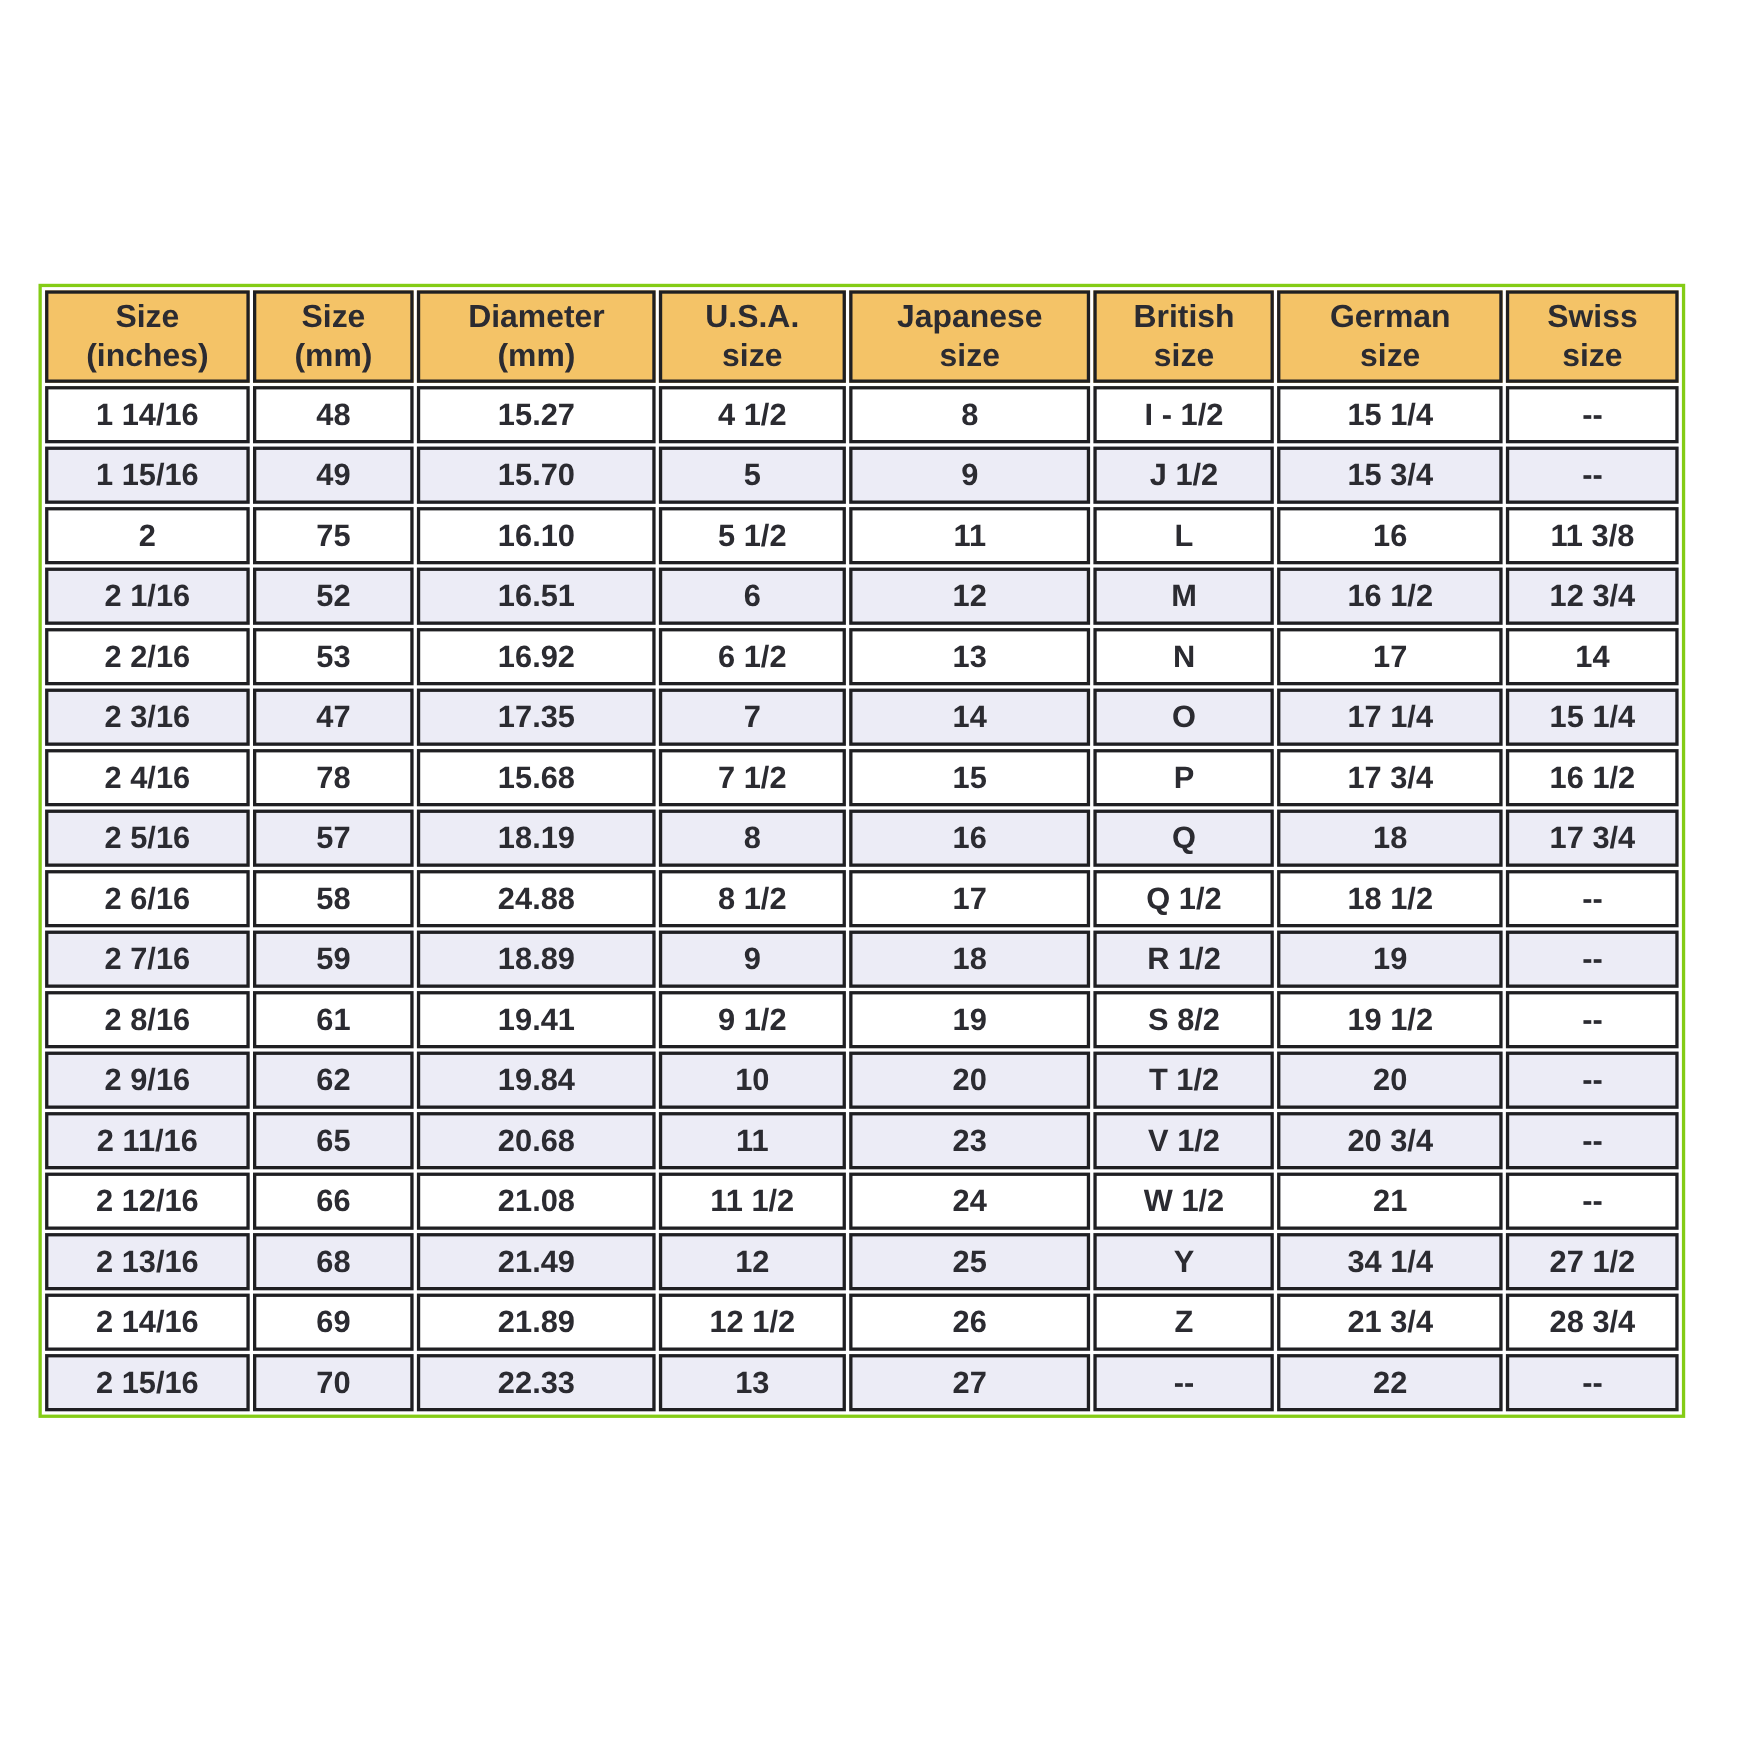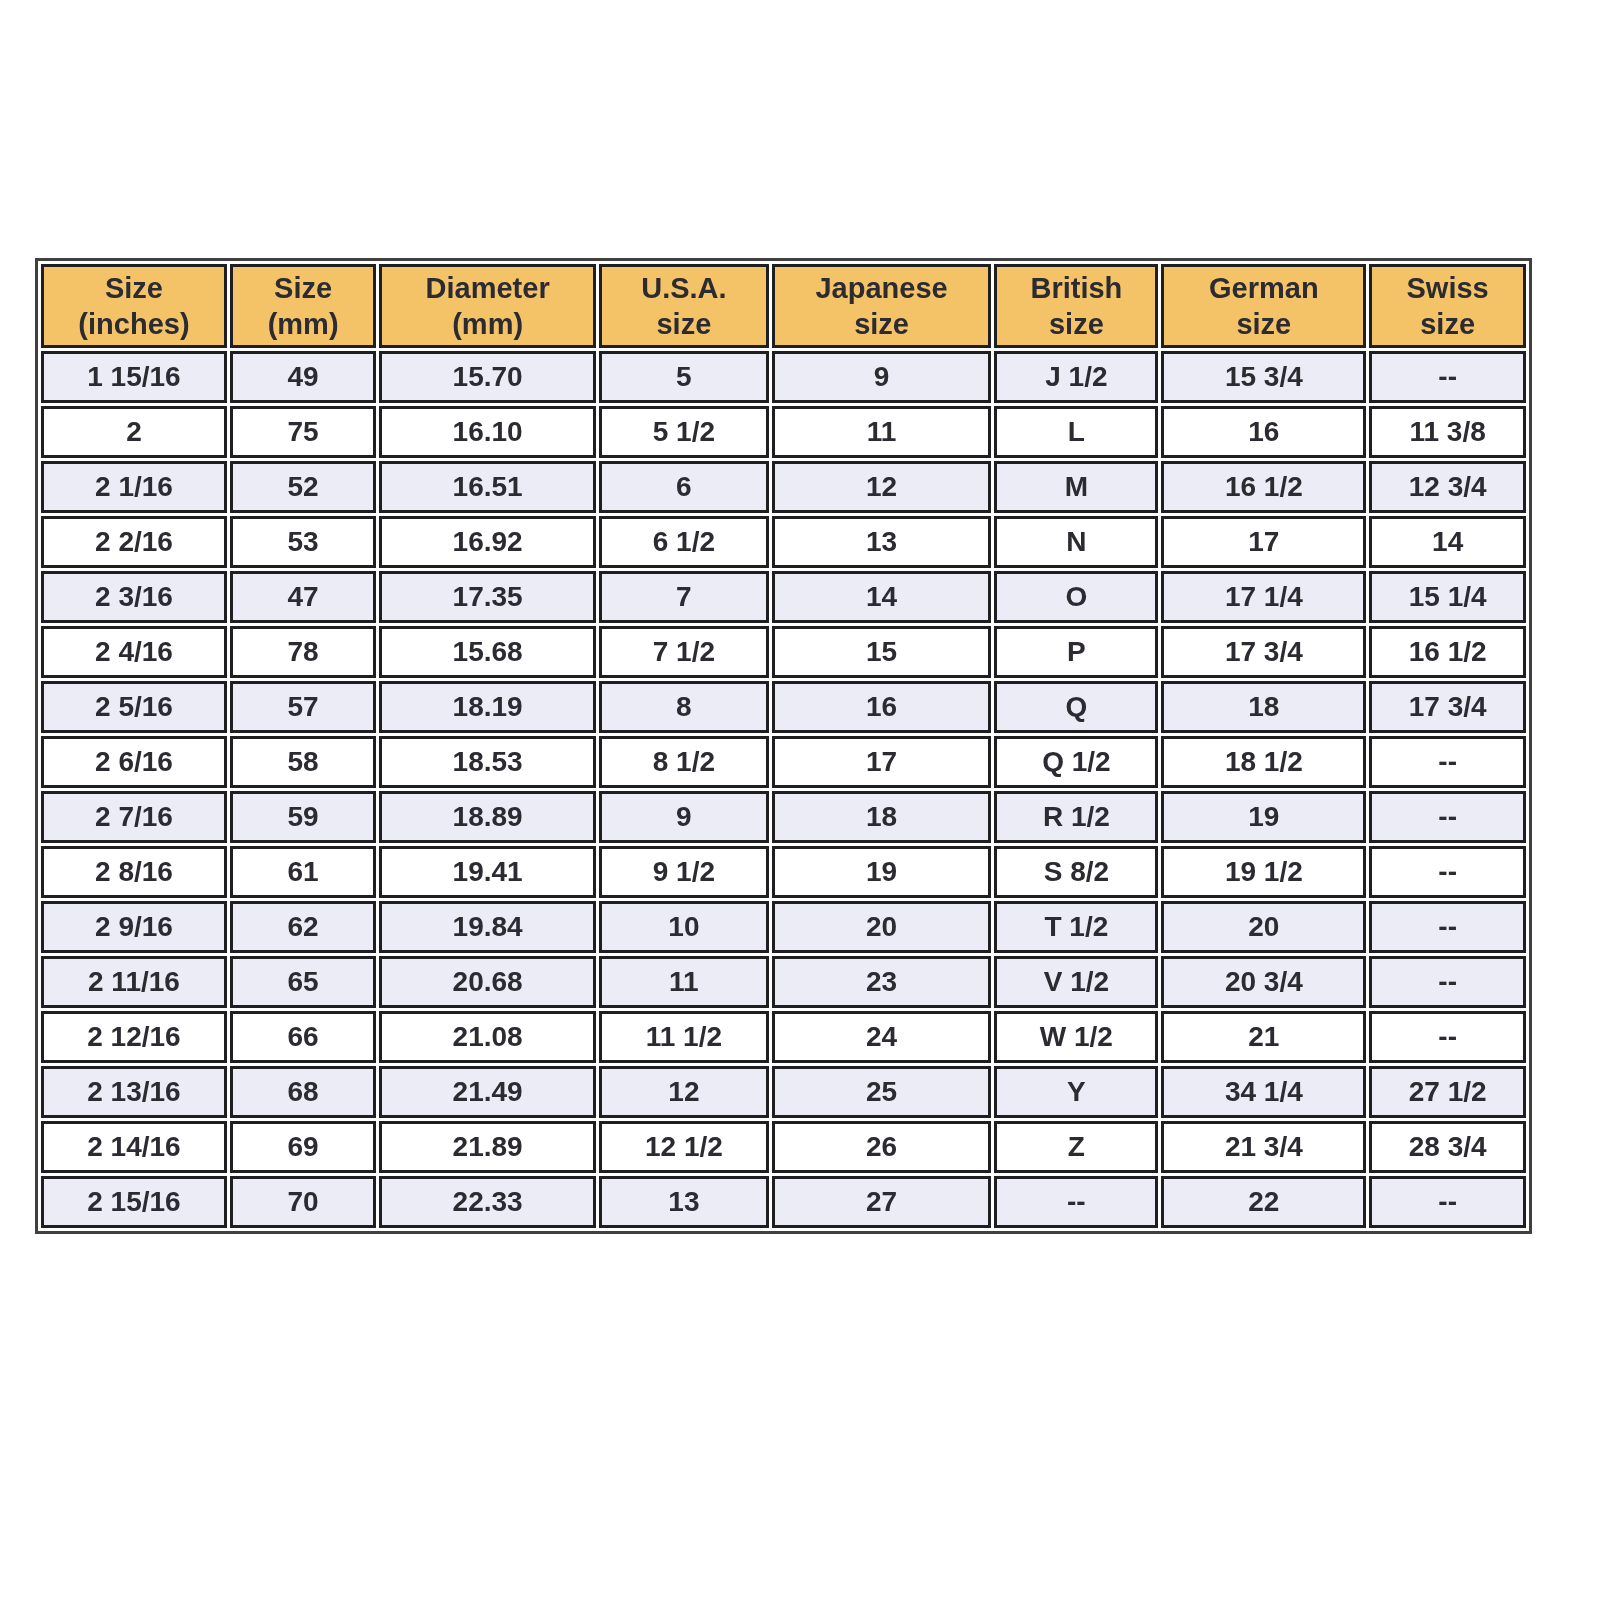--- a/index.html
+++ b/index.html
@@ -15,21 +15,21 @@
     position: absolute;
     left: 35px;
     top: 258px;
     width: 1497px;
   }
   table.size-table {
     width: 100%;
     table-layout: fixed;
     border-collapse: separate;
     border-spacing: 3px;
-    border: 3px solid #404040;
+    border: 3px solid #84cc16;
     background: #ffffff;
   }
   table.size-table th,
   table.size-table td {
     border: 3px solid #1f1f22;
     text-align: center;
     vertical-align: middle;
     font-weight: bold;
     color: #2b2b31;
     overflow: hidden;
@@ -78,20 +78,30 @@
 size</th>
           <th>British
 size</th>
           <th>German
 size</th>
           <th>Swiss
 size</th>
         </tr>
     </thead>
     <tbody>
+        <tr class="row-a">
+          <td>1 14/16</td>
+          <td>48</td>
+          <td>15.27</td>
+          <td>4 1/2</td>
+          <td>8</td>
+          <td>I - 1/2</td>
+          <td>15 1/4</td>
+          <td>--</td>
+        </tr>
         <tr class="row-b">
           <td>1 15/16</td>
           <td>49</td>
           <td>15.70</td>
           <td>5</td>
           <td>9</td>
           <td>J 1/2</td>
           <td>15 3/4</td>
           <td>--</td>
         </tr>
@@ -151,21 +161,21 @@
           <td>18.19</td>
           <td>8</td>
           <td>16</td>
           <td>Q</td>
           <td>18</td>
           <td>17 3/4</td>
         </tr>
         <tr class="row-a">
           <td>2 6/16</td>
           <td>58</td>
-          <td>18.53</td>
+          <td>24.88</td>
           <td>8 1/2</td>
           <td>17</td>
           <td>Q 1/2</td>
           <td>18 1/2</td>
           <td>--</td>
         </tr>
         <tr class="row-b">
           <td>2 7/16</td>
           <td>59</td>
           <td>18.89</td>

